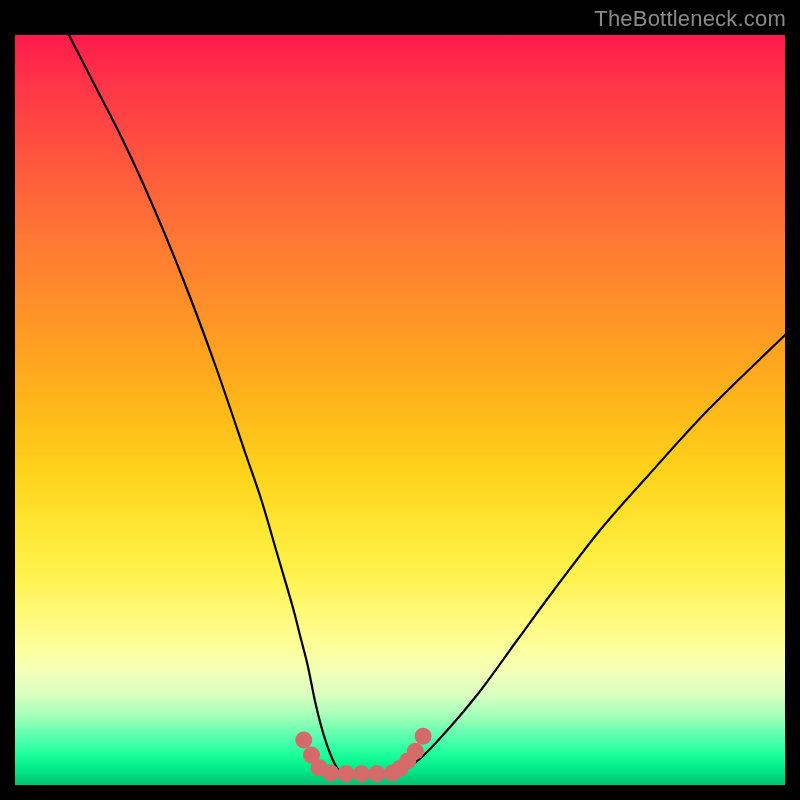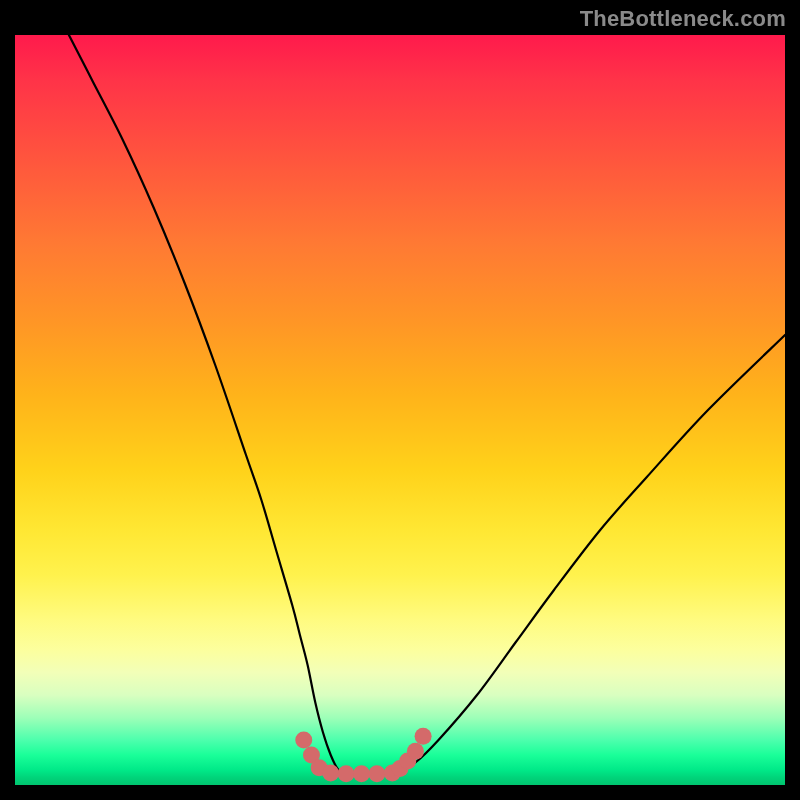--- a/index.html
+++ b/index.html
@@ -46,21 +46,21 @@
       #00d47a 99%,
       #00c46f 100%
     );
   }
   .watermark {
     position: absolute;
     top: 6px;
     right: 14px;
     color: #8a8a8a;
     font-size: 22px;
-    font-weight: 700;
+    font-weight: 400;
     letter-spacing: 0.2px;
     user-select: none;
   }
   svg.curve {
     position: absolute;
     left: 0;
     top: 0;
     width: 770px;
     height: 750px;
   }

